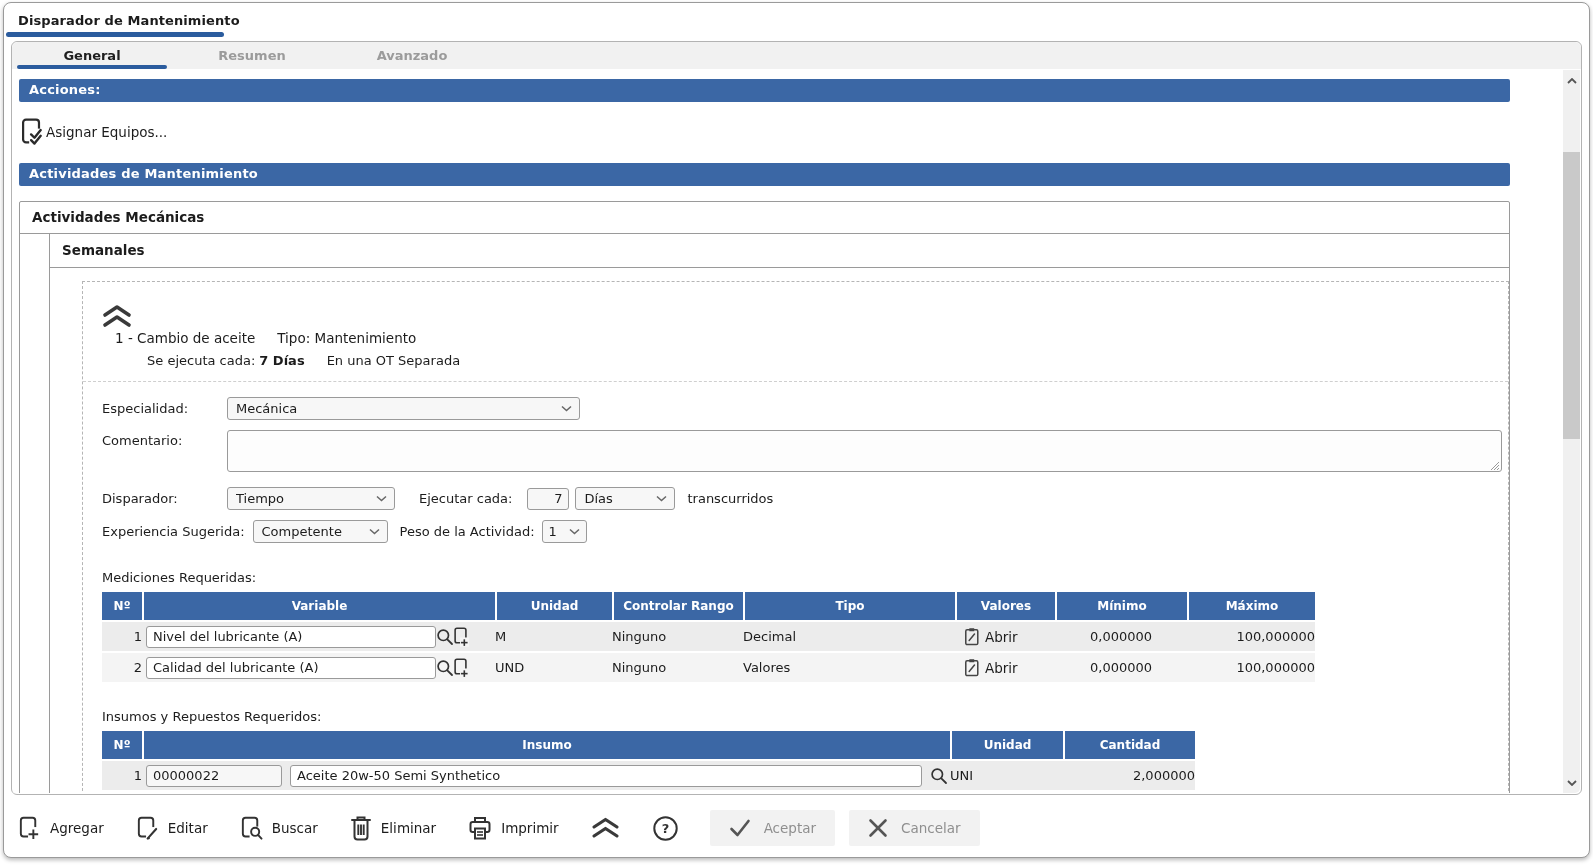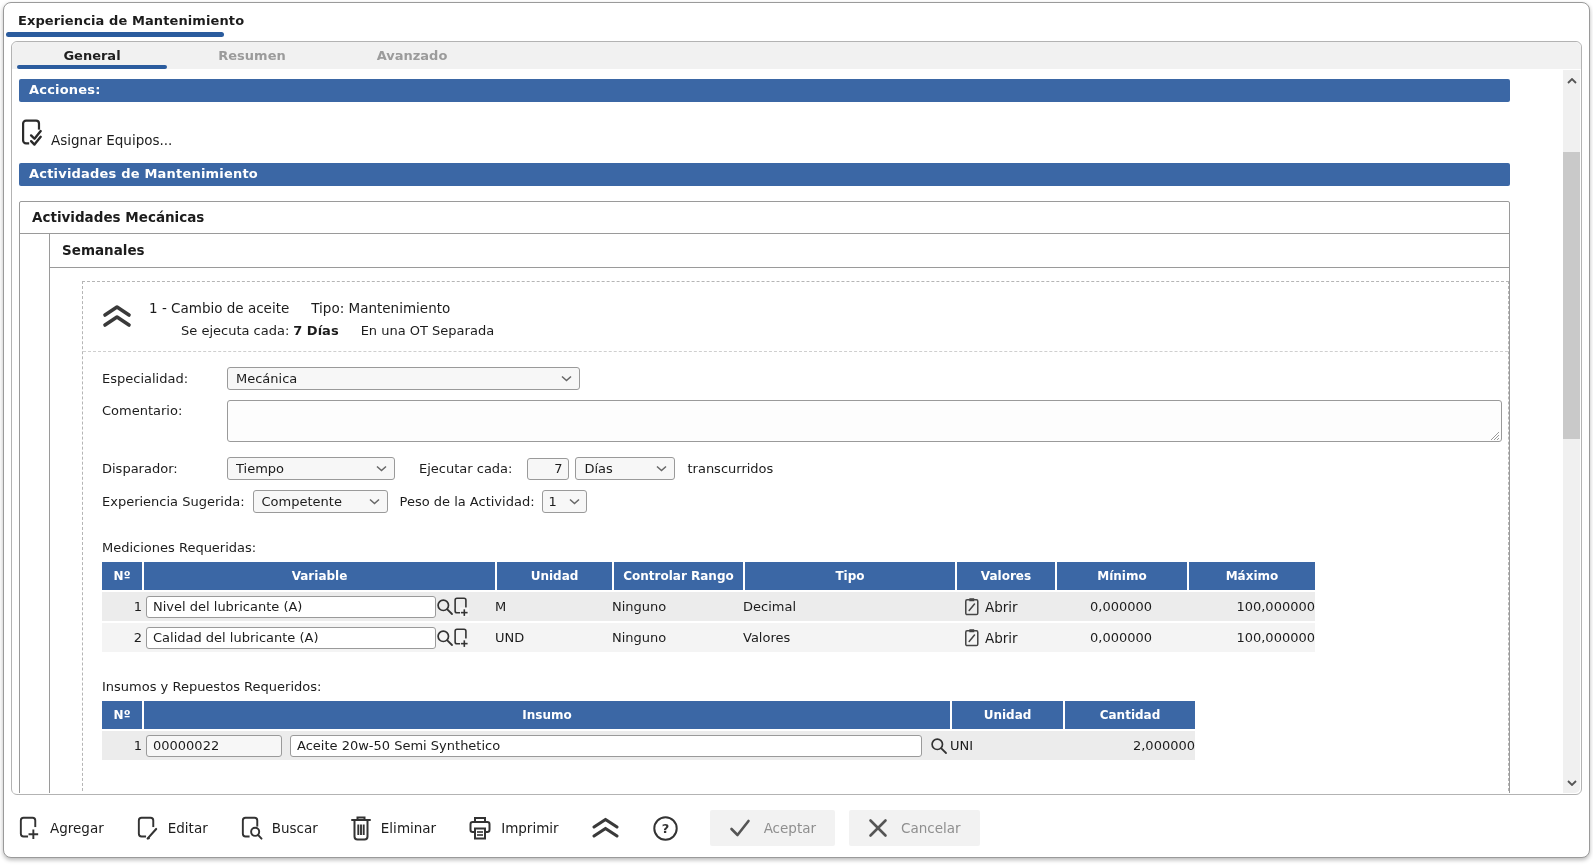--- a/index.html
+++ b/index.html
@@ -24,31 +24,31 @@
   .tabstrip { height:27px; background:#f1f1f1; display:flex; border-radius:6px 6px 0 0; }
   .tab { width:160px; text-align:center; font-weight:bold; color:#9b9b9b; padding-top:6px; position:relative; cursor:default; }
   .tab.active { color:#1e1e1e; }
   .tab.active .tab-underline { position:absolute; left:5px; right:5px; bottom:0; height:4px; background:#2b5c9e; border-radius:3px; }
 
   .content { position:absolute; top:28px; left:1px; right:18px; bottom:1px; padding:0 53px 0 6px; overflow:hidden; background:#fff; }
 
   .bluebar { height:23px; background:#3b67a5; color:#fff; font-weight:bold; padding:3px 0 0 10px; border-radius:2px; margin-top:9px; letter-spacing:.2px; }
   .bluebar.second { margin-top:15px; }
 
-  .action-row { margin:14px 0 0 2px; display:flex; align-items:flex-end; gap:5px; height:32px; cursor:pointer; width:fit-content; }
+  .action-row { margin:14px 0 0 2px; display:flex; align-items:center; height:32px; cursor:pointer; width:fit-content; }
   .action-row .lbl { font-size:13.5px; }
 
   .groupbox { border:1px solid #9a9a9a; border-radius:2px; margin-top:15px; }
   .groupbox > .gb-title { font-weight:bold; font-size:13.5px; padding:7px 12px 8px 12px; border-bottom:1px solid #9a9a9a; }
   .subgroup { margin-left:29px; border-left:1px solid #9a9a9a; }
   .subgroup > .gb-title { font-weight:bold; font-size:13.5px; padding:8px 12px 9px 12px; border-bottom:1px solid #9a9a9a; }
   .subgroup-body { padding:13px 0 0 32px; }
 
   .activity { border:1px dashed #b5b5b5; height:515px; padding:16px 0 0 0; overflow:hidden; }
-  .act-header { display:flex; align-items:flex-start; padding:2px 0 13px 17px; border-bottom:1px dashed #cfcfcf; }
+  .act-header { display:flex; align-items:flex-start; padding:2px 0 13px 17px; border-bottom:1px dashed #cfcfcf;flex-direction:column; }
   .act-titles { margin-left:15px; }
   .act-line1 { font-size:13.5px; }
   .act-line1 .gap, .act-line2 .gap { display:inline-block; width:22px; }
   .act-line2 { margin-top:7px; margin-left:32px; }
   .act-line2 b { margin-left:4px; }
   .collapse-btn { margin-top:3px; cursor:pointer; }
 
   .fields { padding:15px 0 0 19px; }
   .frow { display:flex; align-items:center; margin-bottom:10px; }
   .flabel { width:125px; flex:none; }
@@ -85,21 +85,21 @@
   .sb-up { top:2px; } .sb-down { bottom:2px; }
   .sb-thumb { position:absolute; left:0; top:82px; width:17px; height:287px; background:#c9c9c9; cursor:grab; }
 
   svg { display:block; }
 </style>
 </head>
 <body>
 
 <div class="window">
 
-  <div class="win-title">Experiencia de Mantenimiento</div>
+  <div class="win-title">Disparador de Mantenimiento</div>
   <div class="win-title-underline"></div>
 
   <div class="panel">
 
     <div class="tabstrip">
       <div class="tab active">
         <span>General</span>
         <span class="tab-underline"></span>
       </div>
       <div class="tab">

